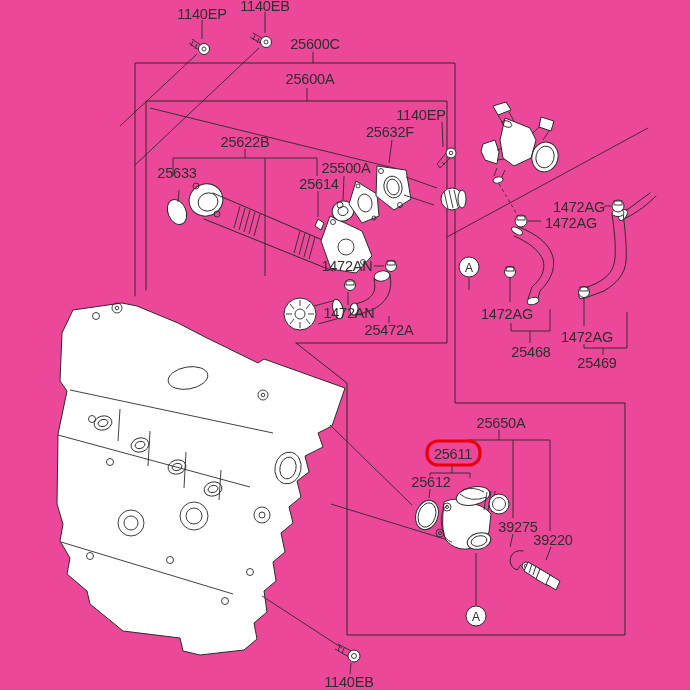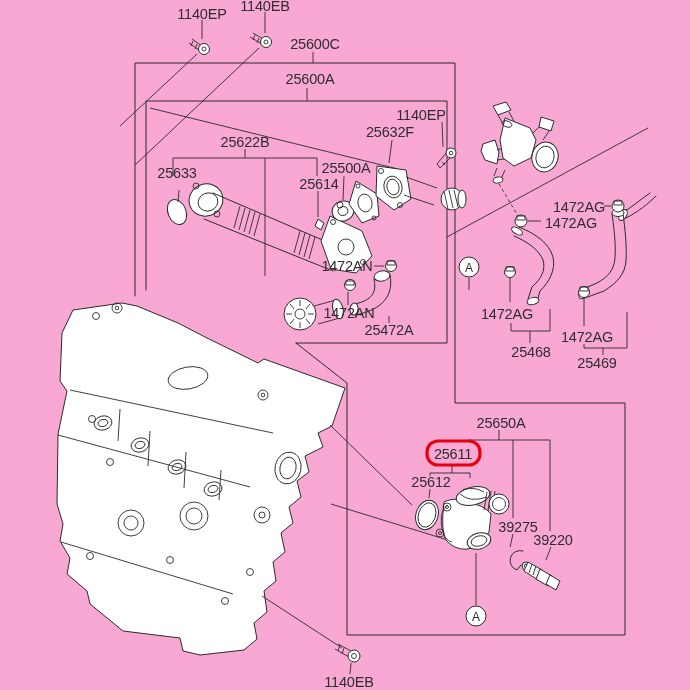--- a/index.html
+++ b/index.html
@@ -1,16 +1,16 @@
 <!DOCTYPE html>
 <html><head>
 <meta charset="utf-8">
 <style>
   html,body{margin:0;padding:0;background:#ffffff;}
-  #stage{position:relative;width:690px;height:690px;background:#f9a8d4;overflow:hidden;}
+  #stage{position:relative;width:690px;height:690px;background:#ec4899;overflow:hidden;}
   svg{display:block;}
   .ln{stroke:#2b2b2b;stroke-width:1;fill:none;stroke-linejoin:round;stroke-linecap:round;}
   .lnthin{stroke:#2b2b2b;stroke-width:0.9;fill:none;}
   .wh{fill:#ffffff;stroke:#2b2b2b;stroke-width:1;stroke-linejoin:round;}
   .lbl{font-family:"Liberation Sans",sans-serif;font-size:14.5px;fill:#2e2e2e;letter-spacing:-0.2px;text-anchor:middle;}
   .mk{font-family:"Liberation Sans",sans-serif;font-size:12px;fill:#2e2e2e;text-anchor:middle;}
   .dash{stroke-dasharray:3 3;}
   .red{fill:none;stroke:#e8000e;stroke-width:3.2;}
 </style>
 </head>

